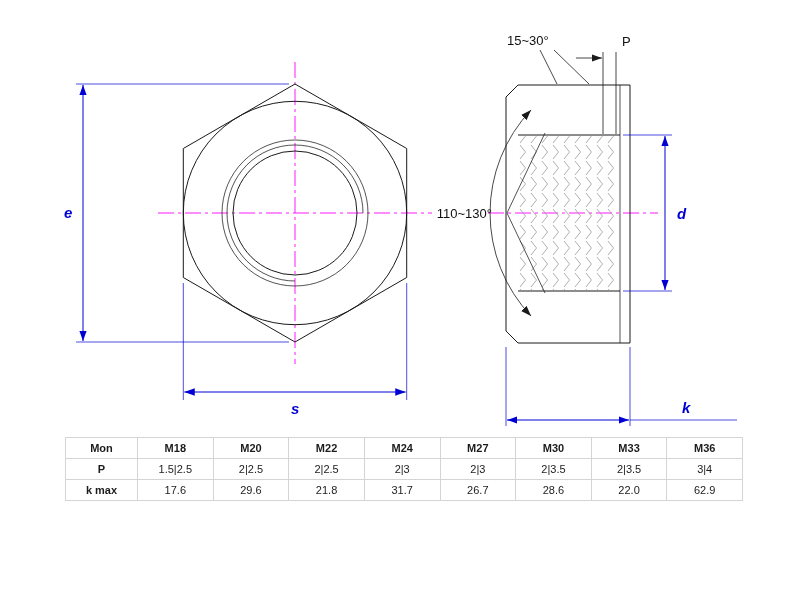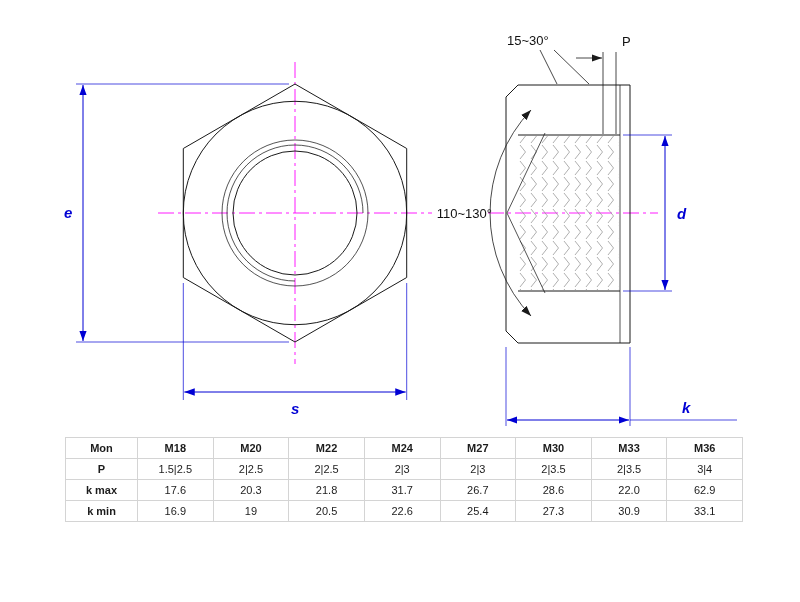--- a/index.html
+++ b/index.html
@@ -141,35 +141,24 @@
           <td>2|2.5</td>
           <td>2|3</td>
           <td>2|3</td>
           <td>2|3.5</td>
           <td>2|3.5</td>
           <td>3|4</td>
         </tr>
         <tr>
           <th>k max</th>
           <td>17.6</td>
-          <td>20.3</td>
+          <td>29.6</td>
           <td>21.8</td>
           <td>31.7</td>
           <td>26.7</td>
           <td>28.6</td>
           <td>22.0</td>
           <td>62.9</td>
         </tr>
-        <tr>
-          <th>k min</th>
-          <td>16.9</td>
-          <td>19</td>
-          <td>20.5</td>
-          <td>22.6</td>
-          <td>25.4</td>
-          <td>27.3</td>
-          <td>30.9</td>
-          <td>33.1</td>
-        </tr>
       </tbody>
     </table>
 
 </div>
 
 </body></html>

